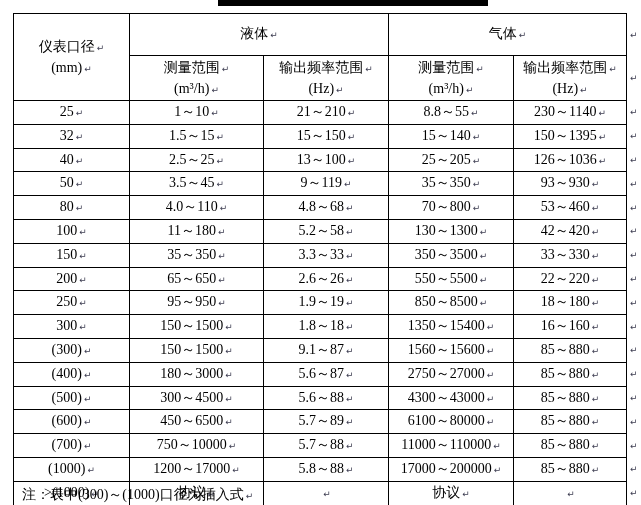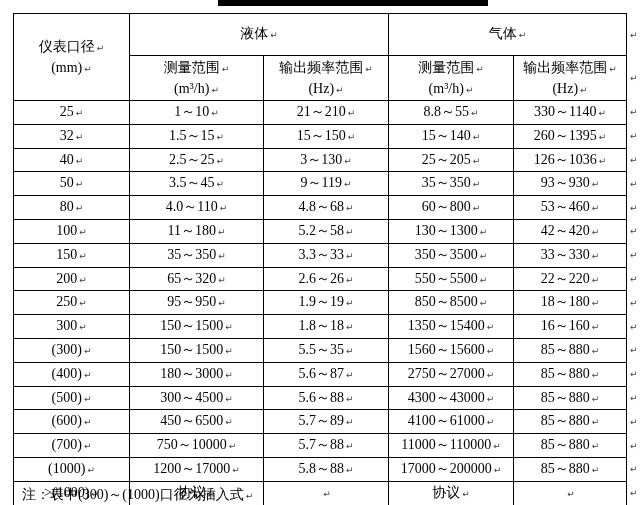--- a/index.html
+++ b/index.html
@@ -103,67 +103,67 @@
         <span class="hline addmark">(Hz)<span class="pmark">↵</span></span>
       </th>
     </tr>
   </thead>
   <tbody>
       <tr>
         <td><span>25</span><span class="pmark">↵</span></td>
         <td><span>1～10</span><span class="pmark">↵</span></td>
         <td><span>21～210</span><span class="pmark">↵</span></td>
         <td><span>8.8～55</span><span class="pmark">↵</span></td>
-        <td><span>330～1140</span><span class="pmark">↵</span></td>
+        <td><span>230～1140</span><span class="pmark">↵</span></td>
       </tr>
       <tr>
         <td><span>32</span><span class="pmark">↵</span></td>
         <td><span>1.5～15</span><span class="pmark">↵</span></td>
         <td><span>15～150</span><span class="pmark">↵</span></td>
         <td><span>15～140</span><span class="pmark">↵</span></td>
-        <td><span>260～1395</span><span class="pmark">↵</span></td>
+        <td><span>150～1395</span><span class="pmark">↵</span></td>
       </tr>
       <tr>
         <td><span>40</span><span class="pmark">↵</span></td>
         <td><span>2.5～25</span><span class="pmark">↵</span></td>
-        <td><span>3～130</span><span class="pmark">↵</span></td>
+        <td><span>13～100</span><span class="pmark">↵</span></td>
         <td><span>25～205</span><span class="pmark">↵</span></td>
         <td><span>126～1036</span><span class="pmark">↵</span></td>
       </tr>
       <tr>
         <td><span>50</span><span class="pmark">↵</span></td>
         <td><span>3.5～45</span><span class="pmark">↵</span></td>
         <td><span>9～119</span><span class="pmark">↵</span></td>
         <td><span>35～350</span><span class="pmark">↵</span></td>
         <td><span>93～930</span><span class="pmark">↵</span></td>
       </tr>
       <tr>
         <td><span>80</span><span class="pmark">↵</span></td>
         <td><span>4.0～110</span><span class="pmark">↵</span></td>
         <td><span>4.8～68</span><span class="pmark">↵</span></td>
-        <td><span>60～800</span><span class="pmark">↵</span></td>
+        <td><span>70～800</span><span class="pmark">↵</span></td>
         <td><span>53～460</span><span class="pmark">↵</span></td>
       </tr>
       <tr>
         <td><span>100</span><span class="pmark">↵</span></td>
         <td><span>11～180</span><span class="pmark">↵</span></td>
         <td><span>5.2～58</span><span class="pmark">↵</span></td>
         <td><span>130～1300</span><span class="pmark">↵</span></td>
         <td><span>42～420</span><span class="pmark">↵</span></td>
       </tr>
       <tr>
         <td><span>150</span><span class="pmark">↵</span></td>
         <td><span>35～350</span><span class="pmark">↵</span></td>
         <td><span>3.3～33</span><span class="pmark">↵</span></td>
         <td><span>350～3500</span><span class="pmark">↵</span></td>
         <td><span>33～330</span><span class="pmark">↵</span></td>
       </tr>
       <tr>
         <td><span>200</span><span class="pmark">↵</span></td>
-        <td><span>65～320</span><span class="pmark">↵</span></td>
+        <td><span>65～650</span><span class="pmark">↵</span></td>
         <td><span>2.6～26</span><span class="pmark">↵</span></td>
         <td><span>550～5500</span><span class="pmark">↵</span></td>
         <td><span>22～220</span><span class="pmark">↵</span></td>
       </tr>
       <tr>
         <td><span>250</span><span class="pmark">↵</span></td>
         <td><span>95～950</span><span class="pmark">↵</span></td>
         <td><span>1.9～19</span><span class="pmark">↵</span></td>
         <td><span>850～8500</span><span class="pmark">↵</span></td>
         <td><span>18～180</span><span class="pmark">↵</span></td>
@@ -171,21 +171,21 @@
       <tr>
         <td><span>300</span><span class="pmark">↵</span></td>
         <td><span>150～1500</span><span class="pmark">↵</span></td>
         <td><span>1.8～18</span><span class="pmark">↵</span></td>
         <td><span>1350～15400</span><span class="pmark">↵</span></td>
         <td><span>16～160</span><span class="pmark">↵</span></td>
       </tr>
       <tr>
         <td><span>(300)</span><span class="pmark">↵</span></td>
         <td><span>150～1500</span><span class="pmark">↵</span></td>
-        <td><span>5.5～35</span><span class="pmark">↵</span></td>
+        <td><span>9.1～87</span><span class="pmark">↵</span></td>
         <td><span>1560～15600</span><span class="pmark">↵</span></td>
         <td><span>85～880</span><span class="pmark">↵</span></td>
       </tr>
       <tr>
         <td><span>(400)</span><span class="pmark">↵</span></td>
         <td><span>180～3000</span><span class="pmark">↵</span></td>
         <td><span>5.6～87</span><span class="pmark">↵</span></td>
         <td><span>2750～27000</span><span class="pmark">↵</span></td>
         <td><span>85～880</span><span class="pmark">↵</span></td>
       </tr>
@@ -193,21 +193,21 @@
         <td><span>(500)</span><span class="pmark">↵</span></td>
         <td><span>300～4500</span><span class="pmark">↵</span></td>
         <td><span>5.6～88</span><span class="pmark">↵</span></td>
         <td><span>4300～43000</span><span class="pmark">↵</span></td>
         <td><span>85～880</span><span class="pmark">↵</span></td>
       </tr>
       <tr>
         <td><span>(600)</span><span class="pmark">↵</span></td>
         <td><span>450～6500</span><span class="pmark">↵</span></td>
         <td><span>5.7～89</span><span class="pmark">↵</span></td>
-        <td><span>4100～61000</span><span class="pmark">↵</span></td>
+        <td><span>6100～80000</span><span class="pmark">↵</span></td>
         <td><span>85～880</span><span class="pmark">↵</span></td>
       </tr>
       <tr>
         <td><span>(700)</span><span class="pmark">↵</span></td>
         <td><span>750～10000</span><span class="pmark">↵</span></td>
         <td><span>5.7～88</span><span class="pmark">↵</span></td>
         <td><span>11000～110000</span><span class="pmark">↵</span></td>
         <td><span>85～880</span><span class="pmark">↵</span></td>
       </tr>
       <tr>

